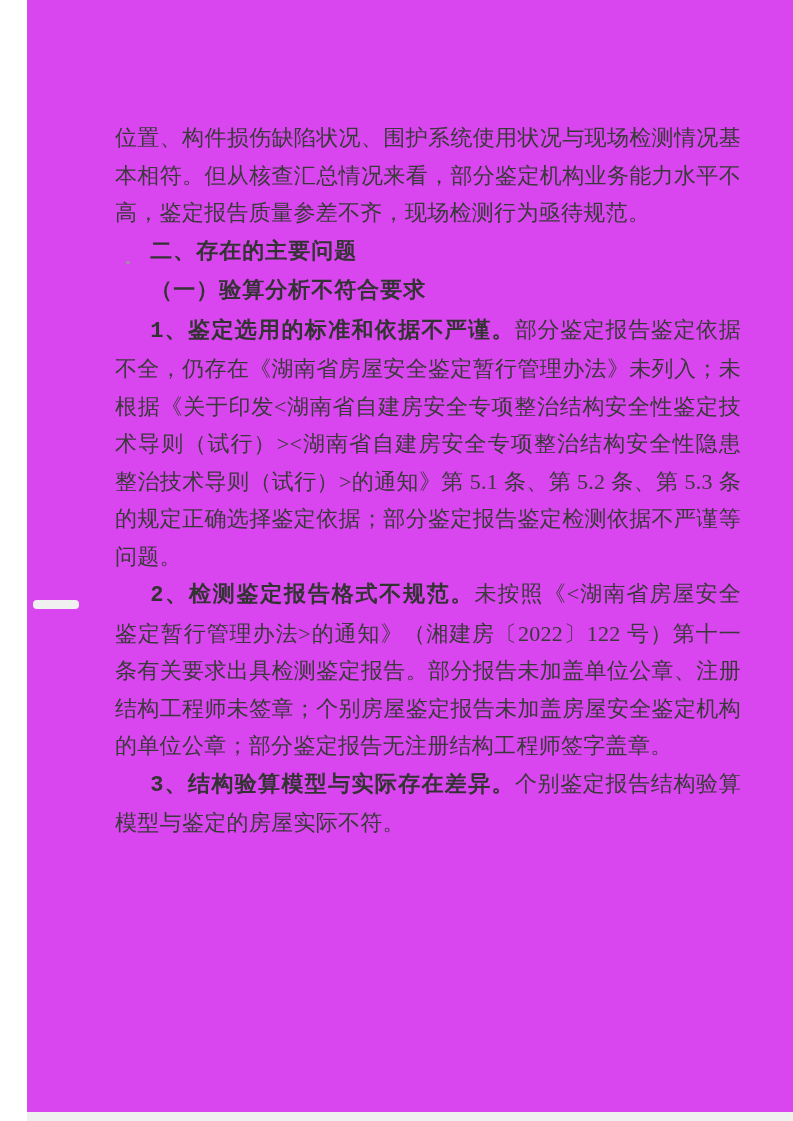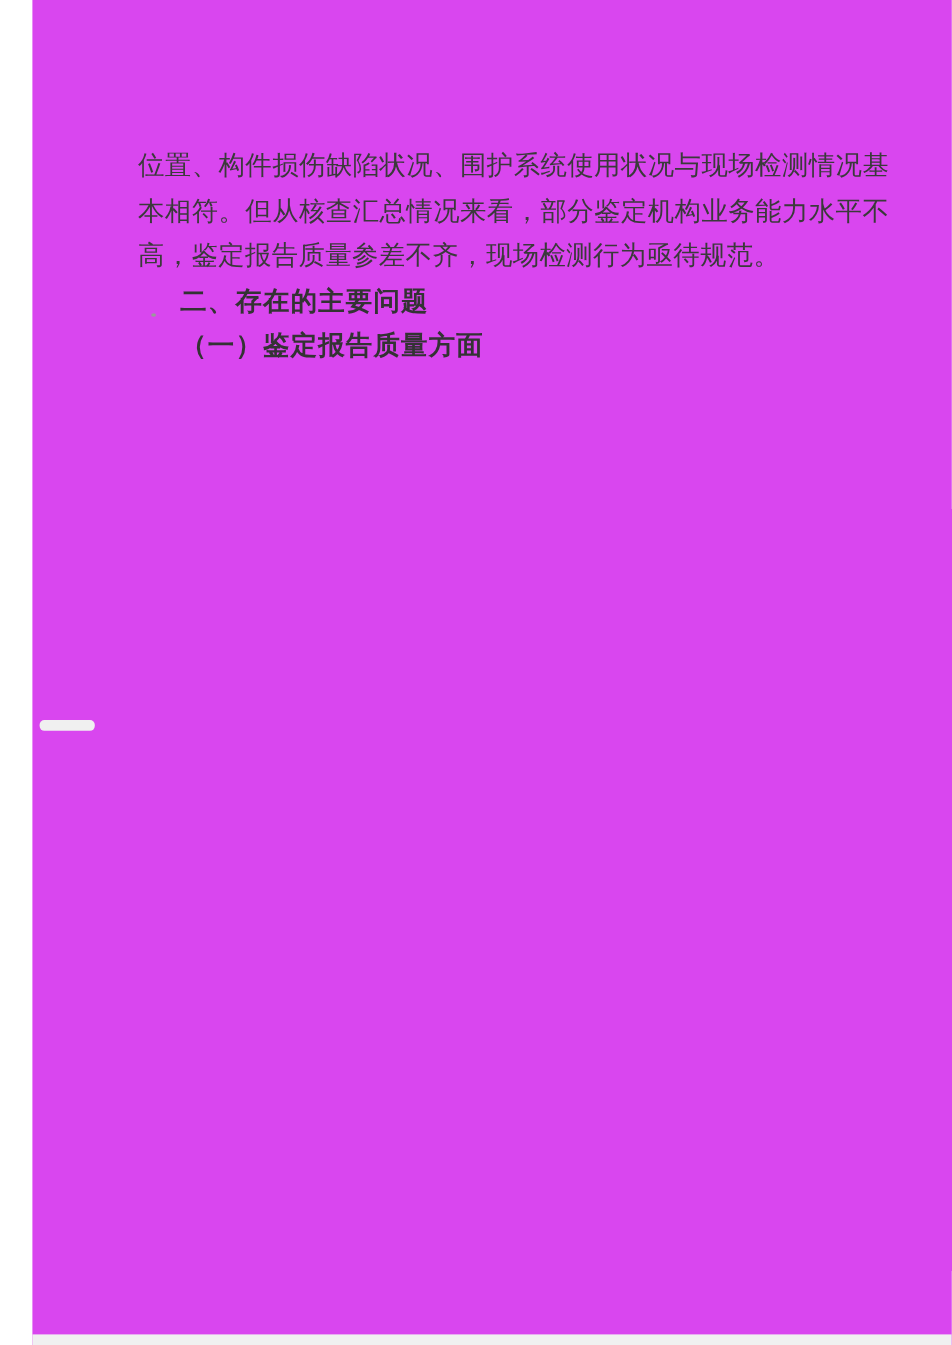--- a/index.html
+++ b/index.html
@@ -38,21 +38,21 @@
     margin: 0;
     text-indent: 1.6em;
   }
   .para.no-indent {
     text-indent: 0;
   }
   .seg {
     font-weight: 400;
   }
   .seg-bold {
-    font-family: Liberation Sans, sans-serif;
+    font-family: Liberation Mono, monospace;
     font-weight: 700;
     color: #333333;
     letter-spacing: 1px;
   }
   .edge-line-right {
     position: absolute;
     top: 0;
     left: 782px;
     width: 2px;
     height: 1121px;
@@ -85,19 +85,22 @@
     background: #f0f0f0;
   }
 </style>
 </head>
 <body>
 
 <div class="page">
   <div class="text-block" id="text-block">
       <p class="para no-indent"><span class="seg">位置、构件损伤缺陷状况、围护系统使用状况与现场检测情况基本相符。但从核查汇总情况来看，部分鉴定机构业务能力水平不高，鉴定报告质量参差不齐，现场检测行为亟待规范。</span></p>
       <p class="para"><span class="seg-bold">二、存在的主要问题</span></p>
-      <p class="para"><span class="seg-bold">（一）鉴定报告质量方面</span></p>
+      <p class="para"><span class="seg-bold">（一）验算分析不符合要求</span></p>
+      <p class="para"><span class="seg-bold">1、鉴定选用的标准和依据不严谨。</span><span class="seg">部分鉴定报告鉴定依据不全，仍存在《湖南省房屋安全鉴定暂行管理办法》未列入；未根据《关于印发&lt;湖南省自建房安全专项整治结构安全性鉴定技术导则（试行）&gt;&lt;湖南省自建房安全专项整治结构安全性隐患整治技术导则（试行）&gt;的通知》第 5.1 条、第 5.2 条、第 5.3 条的规定正确选择鉴定依据；部分鉴定报告鉴定检测依据不严谨等问题。</span></p>
+      <p class="para"><span class="seg-bold">2、检测鉴定报告格式不规范。</span><span class="seg">未按照《&lt;湖南省房屋安全鉴定暂行管理办法&gt;的通知》（湘建房〔2022〕122 号）第十一条有关要求出具检测鉴定报告。部分报告未加盖单位公章、注册结构工程师未签章；个别房屋鉴定报告未加盖房屋安全鉴定机构的单位公章；部分鉴定报告无注册结构工程师签字盖章。</span></p>
+      <p class="para"><span class="seg-bold">3、结构验算模型与实际存在差异。</span><span class="seg">个别鉴定报告结构验算模型与鉴定的房屋实际不符。</span></p>
     </div>
   <div class="scan-speck"></div>
   <div class="scan-smudge"></div>
   <div class="edge-line-right"></div>
   <div class="edge-band-bottom"></div>
 </div>
 
 </body></html>

